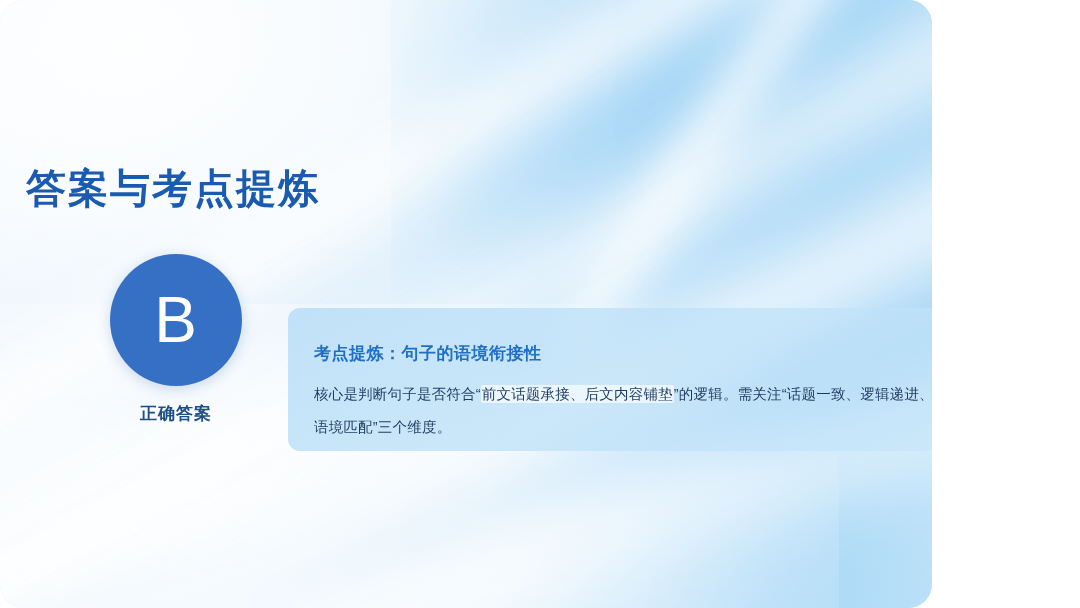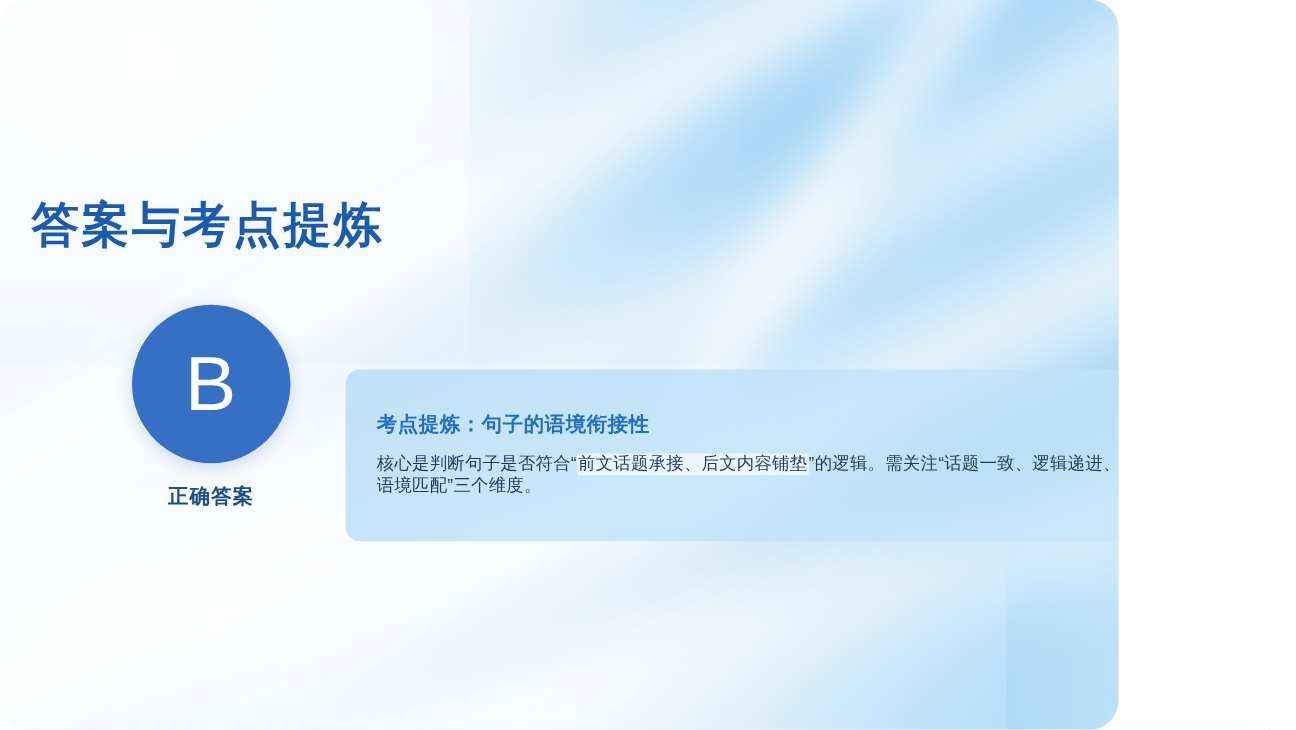--- a/index.html
+++ b/index.html
@@ -229,21 +229,21 @@
   .card-heading {
     font-size: 17px;
     font-weight: 700;
     color: #1f6fc4;
     letter-spacing: 0.5px;
     line-height: 1.2;
   }
   .card-body {
     margin-top: 14px;
     font-size: 14.5px;
-    line-height: 18px;
+    line-height: 33px;
     color: #1f3a5f;
     letter-spacing: 0.2px;
   }
   .hl {
     background: rgba(255,255,255,0.62);
     border-radius: 2px;
     padding: 1px 1px;
   }
 </style>
 </head>

